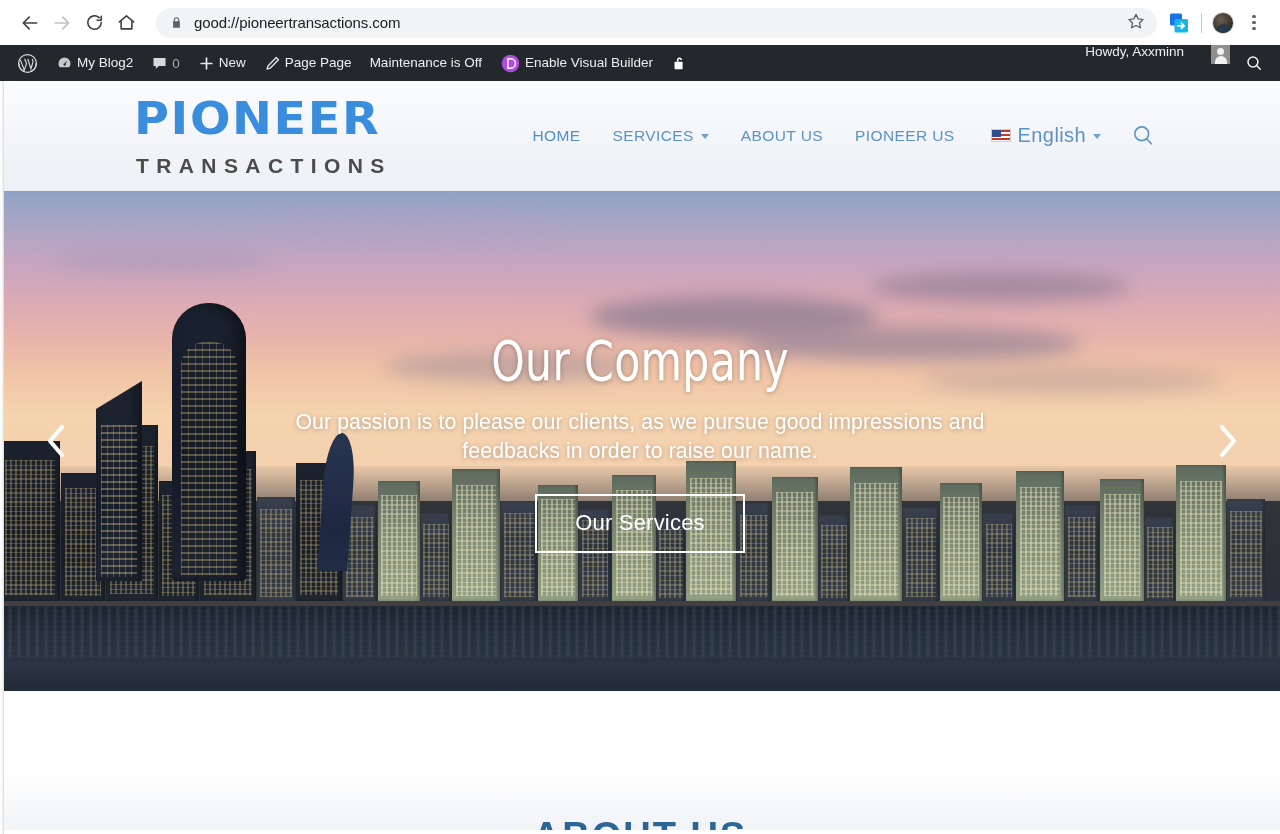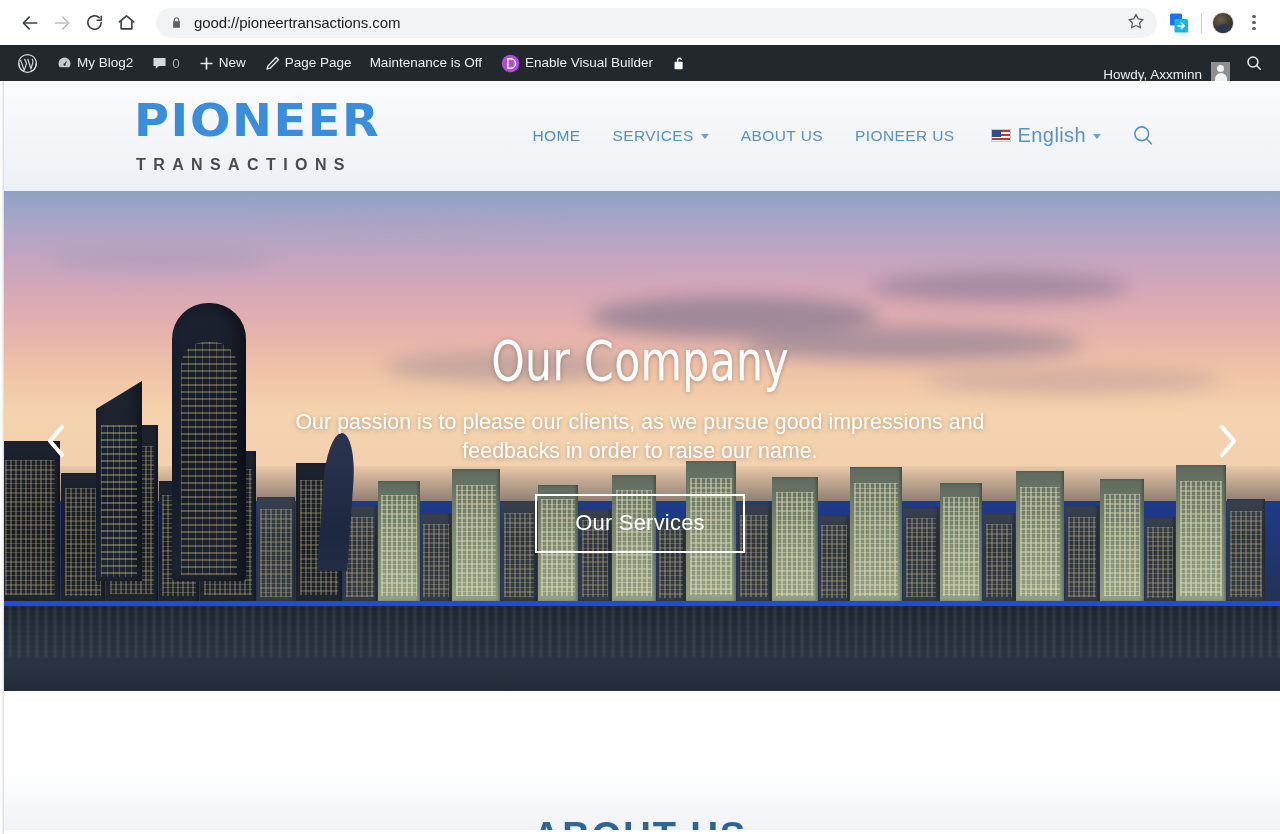--- a/index.html
+++ b/index.html
@@ -101,21 +101,21 @@
     height: 36px;
     padding: 0 9px;
     gap: 4px;
     color: #eceff1;
     white-space: nowrap;
   }
   .wp-item .wp-label { line-height: 1; }
   .wp-grow { flex: 1 1 auto; }
   #wp-comment-count { color: #a7aaad; }
   .wp-icon { display: flex; align-items: center; justify-content: center; }
-  #howdy { display: flex; align-items: flex-end; gap: 9px; padding-right: 6px; }
+  #howdy { display: flex; align-items: flex-start; gap: 27px; padding-right: 6px; }
   #howdy-avatar {
     width: 19px; height: 19px;
     background: #8f8f8f;
     position: relative; overflow: hidden;
     flex: 0 0 auto;
   }
   #howdy-avatar::before {
     content: ""; position: absolute;
     left: 6px; top: 3px; width: 7px; height: 7px; border-radius: 50%;
     background: #f2f2f2;
@@ -149,21 +149,21 @@
     font-size: 45px;
     letter-spacing: 1.5px;
     color: #3a8ddc;
     transform: scaleX(1.06);
     transform-origin: left center;
     display: block;
   }
   #logo-bottom {
     font-family: "Liberation Sans", sans-serif;
     font-weight: 700;
-    font-size: 16px;
+    font-size: 21px;
     letter-spacing: 7.4px;
     color: #4b4b4b;
     display: block;
     margin-top: 14px;
     margin-left: 2px;
   }
   #main-nav {
     margin-left: auto;
     display: flex;
     align-items: center;
@@ -208,21 +208,21 @@
     background: #2f4d8f;
   }
   #lang-label { color: #5b93c4; font-size: 20px; }
   #search-btn { padding: 0 6px 0 16px; display: flex; align-items: center; }
 
   
   #hero {
     position: relative;
     height: 500px;
     overflow: hidden;
-    background: #1d4ed8;
+    background: #404040;
   }
   
   #sky {
     position: absolute; left: 0; top: 0; right: 0; height: 62%;
     background:
       linear-gradient(180deg,
         #8fa2c4 0%,
         #a8a5c6 10%,
         #c4a5c0 22%,
         #d9a9b6 34%,

